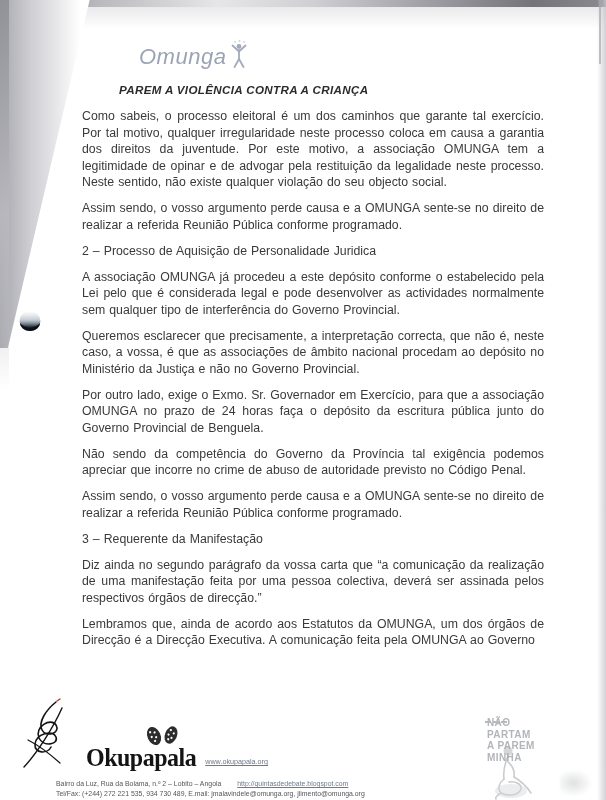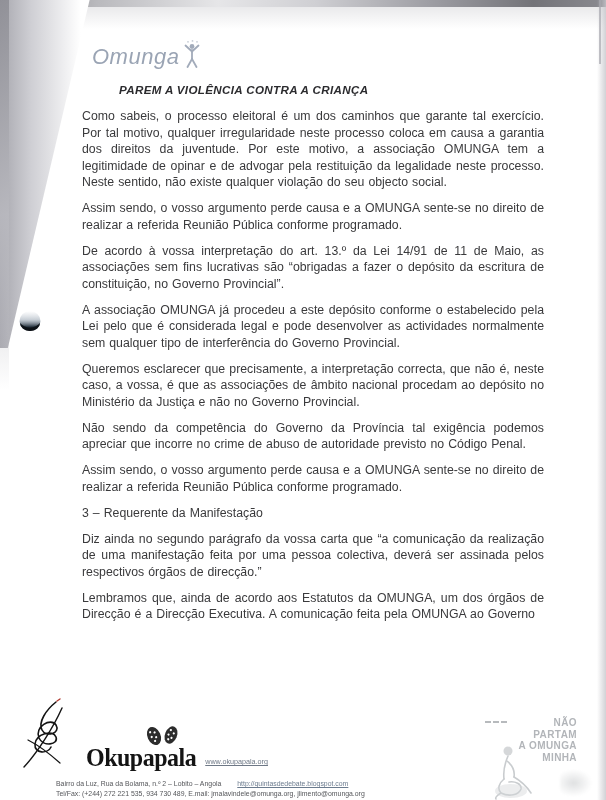--- a/index.html
+++ b/index.html
@@ -16,42 +16,42 @@
   .fold-wedge{position:absolute;top:0;left:0;width:112px;height:348px;
     background:linear-gradient(to right,#a7a7ae 0%,#cfcfd4 28%,#ececee 55%,#ffffff 72%);
     clip-path:polygon(0 0,80% 0,7% 100%,0 100%);}
   .left-strip{position:absolute;top:0;left:0;width:9px;height:390px;
     background:linear-gradient(180deg,#8d8d94 0%,#b9b9bf 55%,rgba(255,255,255,0) 100%);opacity:.85;}
   .right-strip{position:absolute;top:0;right:0;width:9px;height:800px;
     background:linear-gradient(to left,#c6c6cb 0%,rgba(255,255,255,0) 100%);opacity:.8;}
   .right-line{position:absolute;top:0;right:5px;width:2px;height:64px;background:#a9a9b0;opacity:.7;filter:blur(.3px);}
   .punch-hole{position:absolute;left:17px;top:309px;width:26px;height:28px;}
   
-  .logo-row{padding:44px 2px 0 92px;display:flex;align-items:flex-start;}
+  .logo-row{padding:44px 2px 0 92px;display:flex;align-items:flex-start;margin-left:47px;}
   .omunga-text{font-style:italic;font-size:22px;color:#9aa4b4;letter-spacing:.5px;font-weight:400;}
   .omunga-fig{margin:-4px 0 0 2px;}
   .slogan{margin:9px 0 0 119px;font-size:11.6px;font-weight:bold;font-style:italic;
     color:#2b2b2e;letter-spacing:.35px;}
   
   .letter{margin:12px 64px 0 82px;width:462px;color:#3a3a3c;
     font-size:12.3px;line-height:16.5px;text-align:justify;word-spacing:.6px;}
   .letter p{margin:0 0 9.5px 0;}
   .letter p.heading{text-align:left;}
   
   .signature{position:absolute;left:16px;top:696px;}
   .org{position:absolute;left:86px;top:724px;width:300px;}
   .maracas{position:absolute;left:52px;top:-2px;}
   .org-row{display:flex;align-items:flex-end;padding-top:22px;}
   .okupapala-text{font-family:"Liberation Serif",serif;font-weight:bold;font-size:24px;
     color:#141414;letter-spacing:-.5px;transform:scaleY(1.08);line-height:22px;}
   .website{margin:0 0 2px 9px;font-size:7.2px;color:#6e7886;text-decoration:underline;}
   .addr{position:absolute;left:56px;top:779px;width:430px;font-size:6.9px;line-height:10px;color:#55565a;}
   .addr .lnk{color:#6b7b8e;text-decoration:underline;margin-left:14px;}
   
-  .wm{position:absolute;right:29px;top:717px;width:90px;text-align:right;
+  .wm{position:absolute;right:29px;top:717px;width:90px;
     font-size:10px;font-weight:bold;line-height:11.5px;color:#b2b5b9;letter-spacing:.4px;}
   .wm .dash{position:absolute;left:-2px;top:4px;width:22px;border-top:2px dashed #b7babd;}
   .kid{position:absolute;left:487px;top:741px;opacity:.6;}
   .smudge{position:absolute;left:560px;top:768px;width:34px;height:30px;opacity:.28;
     background:radial-gradient(ellipse at 40% 50%,#8d9296 0%,rgba(255,255,255,0) 65%);filter:blur(1px);}
 </style>
 </head>
 <body>
 
 <div class="scan">
@@ -94,23 +94,24 @@
         <circle cx="11.5" cy=".9" r=".9" fill="#c7cdd6"></circle>
         <circle cx="16" cy="1.8" r=".9" fill="#c7cdd6"></circle>
       </svg>
     </span>
   </div>
   <div class="slogan">PAREM A VIOLÊNCIA CONTRA A CRIANÇA</div>
 
   <div class="letter">
     <p>Como sabeis, o processo eleitoral é um dos caminhos que garante tal exercício. Por tal motivo, qualquer irregularidade neste processo coloca em causa a garantia dos direitos da juventude. Por este motivo, a associação OMUNGA tem a legitimidade de opinar e de advogar pela restituição da legalidade neste processo. Neste sentido, não existe qualquer violação do seu objecto social.</p>
     <p>Assim sendo, o vosso argumento perde causa e a OMUNGA sente-se no direito de realizar a referida Reunião Pública conforme programado.</p>
-    <p>De acordo à vossa interpretação do art. 13.º da Lei 14/91 de 11 de Maio, as associações sem fins lucrativas são “obrigadas a fazer o depósito da escritura de constituição, no Governo Provincial”.</p>
+    <p class="heading">2 – Processo de Aquisição de Personalidade Juridica</p>
     <p>A associação OMUNGA já procedeu a este depósito conforme o estabelecido pela Lei pelo que é considerada legal e pode desenvolver as actividades normalmente sem qualquer tipo de interferência do Governo Provincial.</p>
     <p>Queremos esclarecer que precisamente, a interpretação correcta, que não é, neste caso, a vossa, é que as associações de âmbito nacional procedam ao depósito no Ministério da Justiça e não no Governo Provincial.</p>
+    <p>Por outro lado, exige o Exmo. Sr. Governador em Exercício, para que a associação OMUNGA no prazo de 24 horas faça o depósito da escritura pública junto do Governo Provincial de Benguela.</p>
     <p>Não sendo da competência do Governo da Província tal exigência podemos apreciar que incorre no crime de abuso de autoridade previsto no Código Penal.</p>
     <p>Assim sendo, o vosso argumento perde causa e a OMUNGA sente-se no direito de realizar a referida Reunião Pública conforme programado.</p>
     <p class="heading">3 – Requerente da Manifestação</p>
     <p>Diz ainda no segundo parágrafo da vossa carta que “a comunicação da realização de uma manifestação feita por uma pessoa colectiva, deverá ser assinada pelos respectivos órgãos de direcção.”</p>
     <p>Lembramos que, ainda de acordo aos Estatutos da OMUNGA, um dos órgãos de Direcção é a Direcção Executiva. A comunicação feita pela OMUNGA ao Governo</p>
   </div>
 
   <div class="signature">
     <svg width="58" height="80" viewBox="0 0 58 80">
       <g fill="none" stroke="#141414" stroke-linecap="round">
@@ -154,21 +155,21 @@
       <span>Bairro da Luz, Rua da Bolama, n.º 2 – Lobito – Angola</span>
       <span class="lnk">http://quintasdedebate.blogspot.com</span>
     </div>
     <div>Tel/Fax: (+244) 272 221 535, 934 730 489, E.mail: jmalavindele@omunga.org, jlimento@omunga.org</div>
   </div>
 
   <div class="wm">
     <span class="dash"></span>
     <div>NÃO</div>
     <div>PARTAM</div>
-    <div>A OMUNGA</div>
+    <div>A PAREM</div>
     <div>MINHA</div>
   </div>
 
   <div class="kid">
     <svg width="66" height="59" viewBox="0 0 66 59">
       <g fill="none" stroke="#8f969b" stroke-width="1.6" stroke-linecap="round" opacity=".8">
         <circle cx="21" cy="10" r="4.5" fill="#a8adb1" stroke="none"></circle>
         <path d="M21 15 C18 22 16 30 17 38"></path>
         <path d="M20 20 C25 24 28 30 27 36"></path>
         <path d="M17 38 C12 42 10 48 14 52 C22 56 32 54 34 48 C35 43 28 40 22 41"></path>

